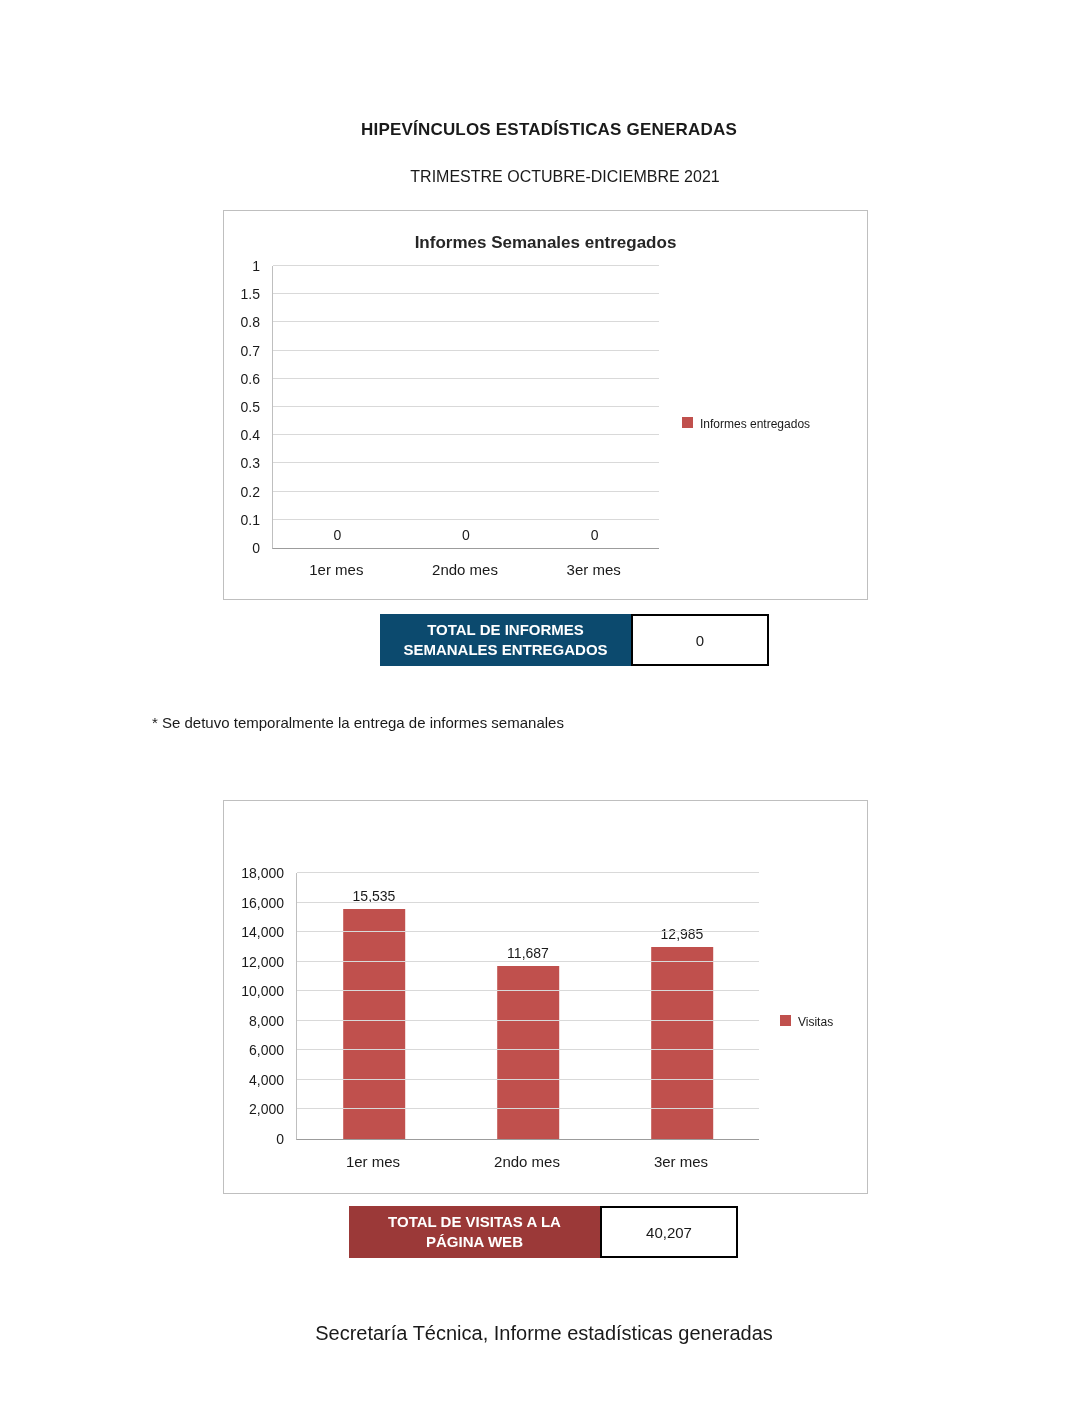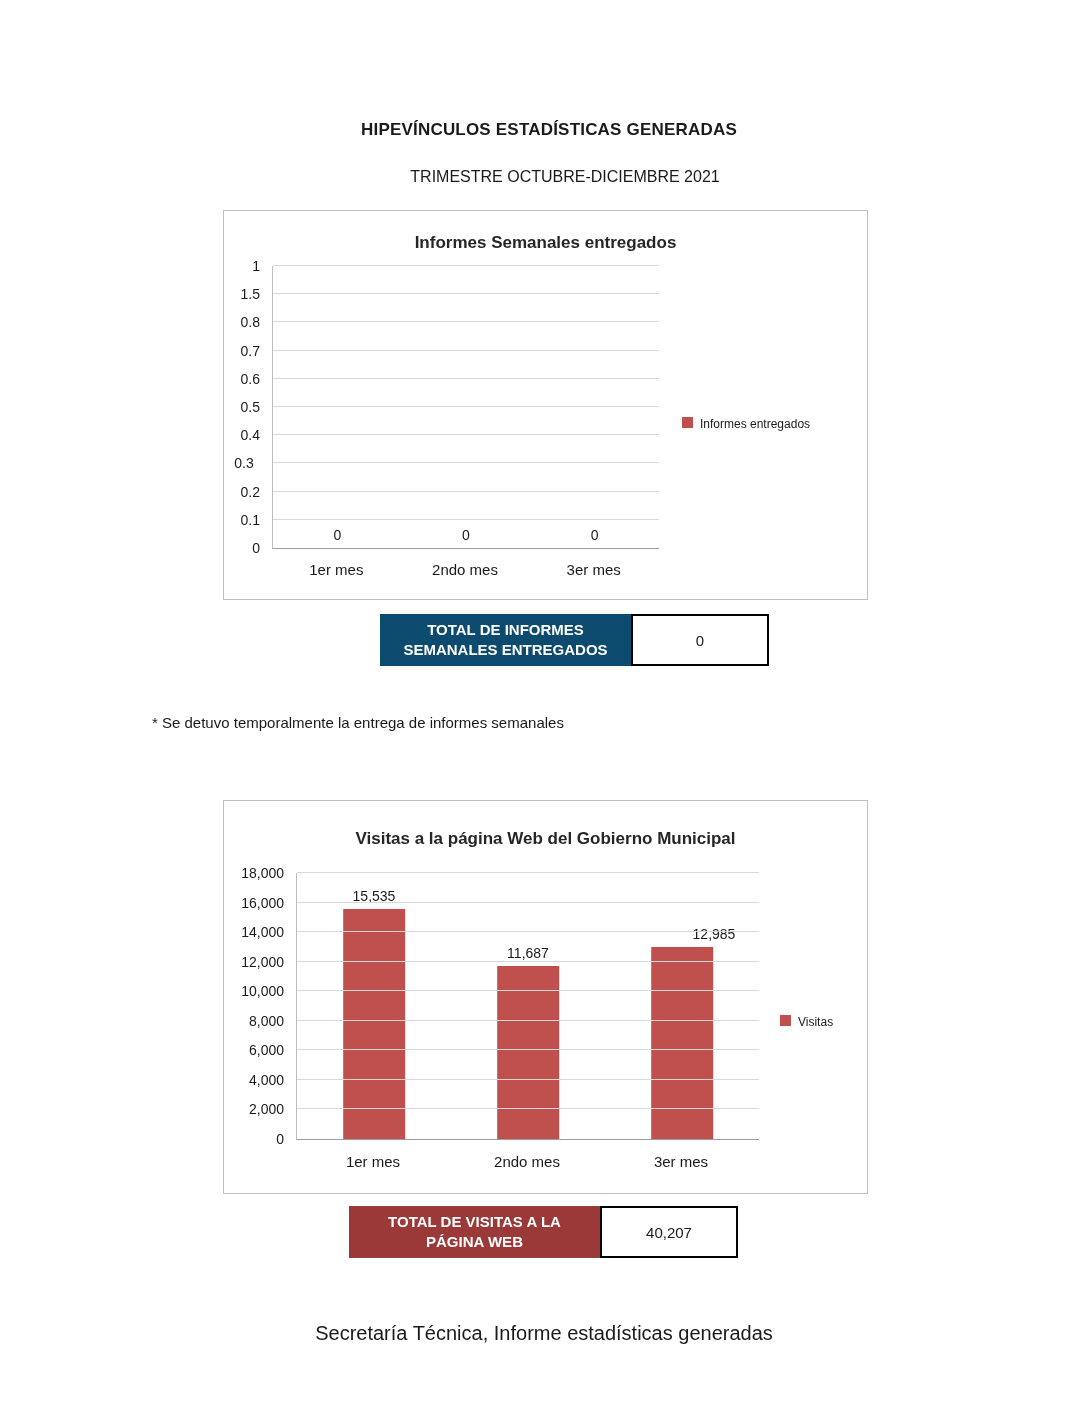--- a/index.html
+++ b/index.html
@@ -60,21 +60,21 @@
 
   <div class="page-title">HIPEVÍNCULOS ESTADÍSTICAS GENERADAS</div>
   <div class="page-subtitle">TRIMESTRE OCTUBRE-DICIEMBRE 2021</div>
 
   <div class="chart-box" id="chart1">
     <div class="chart-title">Informes Semanales entregados</div>
     <div class="y-axis">
         <div class="ytick" style="bottom: 0%;">0</div>
         <div class="ytick" style="bottom: 10%;">0.1</div>
         <div class="ytick" style="bottom: 20%;">0.2</div>
-        <div class="ytick" style="bottom: 30%; text-align: center;">0.3</div>
+        <div class="ytick" style="bottom: 30%;">0.3</div>
         <div class="ytick" style="bottom: 40%; text-align: right;">0.4</div>
         <div class="ytick" style="bottom: 50%;">0.5</div>
         <div class="ytick" style="bottom: 60%;">0.6</div>
         <div class="ytick" style="bottom: 70%;">0.7</div>
         <div class="ytick" style="bottom: 80%;">0.8</div>
         <div class="ytick" style="bottom: 90%;">1.5</div>
         <div class="ytick" style="bottom: 100%;">1</div>
       </div>
     <div class="plot-area">
       <div class="bars-row">
@@ -114,21 +114,20 @@
   </div>
 
   <div class="total-table" id="total1">
     <div class="total-label" style="background: #0c4a6e; margin-left: 39px;">TOTAL DE INFORMES SEMANALES ENTREGADOS</div>
     <div class="total-value">0</div>
   </div>
 
   <div class="footnote">* Se detuvo temporalmente la entrega de informes semanales</div>
 
   <div class="chart-box" id="chart2">
-    <div class="chart-title">Visitas a la página Web del Gobierno Municipal</div>
     <div class="y-axis">
         <div class="ytick" style="bottom: 0%;">0</div>
         <div class="ytick" style="bottom: 11.1111%;">2,000</div>
         <div class="ytick" style="bottom: 22.2222%;">4,000</div>
         <div class="ytick" style="bottom: 33.3333%;">6,000</div>
         <div class="ytick" style="bottom: 44.4444%;">8,000</div>
         <div class="ytick" style="bottom: 55.5556%; margin-top: 13px;">10,000</div>
         <div class="ytick" style="bottom: 66.6667%;">12,000</div>
         <div class="ytick" style="bottom: 77.7778%;">14,000</div>
         <div class="ytick" style="bottom: 88.8889%;">16,000</div>
@@ -139,21 +138,21 @@
           <div class="bar-cell">
             <div class="bar" style="height: 86.3056%; background: rgb(192, 80, 77);"></div>
             <div class="bar-label" style="bottom: calc(86.3056% + 6px);">15,535</div>
           </div>
           <div class="bar-cell">
             <div class="bar" style="height: 64.9278%; background: rgb(192, 80, 77);"></div>
             <div class="bar-label" style="bottom: calc(64.9278% + 6px);">11,687</div>
           </div>
           <div class="bar-cell">
             <div class="bar" style="height: 72.1389%; background: rgb(192, 80, 77);"></div>
-            <div class="bar-label" style="bottom: calc(72.1389% + 6px); margin-left: 32px;">12,985</div>
+            <div class="bar-label" style="bottom: calc(72.1389% + 6px);">12,985</div>
           </div>
         </div>
     <div class="gridline" style="bottom: 11.1111%; background: rgb(217, 217, 217);"></div>
         <div class="gridline" style="bottom: 22.2222%; background: rgb(217, 217, 217);"></div>
         <div class="gridline" style="bottom: 33.3333%; background: rgb(217, 217, 217);"></div>
         <div class="gridline" style="bottom: 44.4444%; background: rgb(217, 217, 217);"></div>
         <div class="gridline" style="bottom: 55.5556%; background: rgb(217, 217, 217);"></div>
         <div class="gridline" style="bottom: 66.6667%; background: rgb(217, 217, 217);"></div>
         <div class="gridline" style="bottom: 77.7778%; background: rgb(217, 217, 217);"></div>
         <div class="gridline" style="bottom: 88.8889%; background: rgb(217, 217, 217);"></div>

